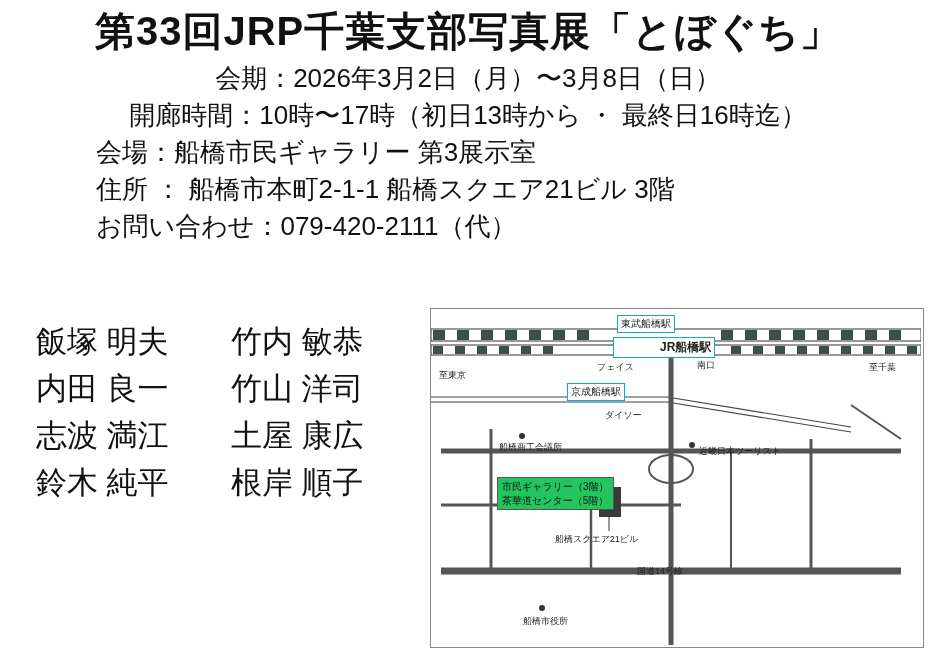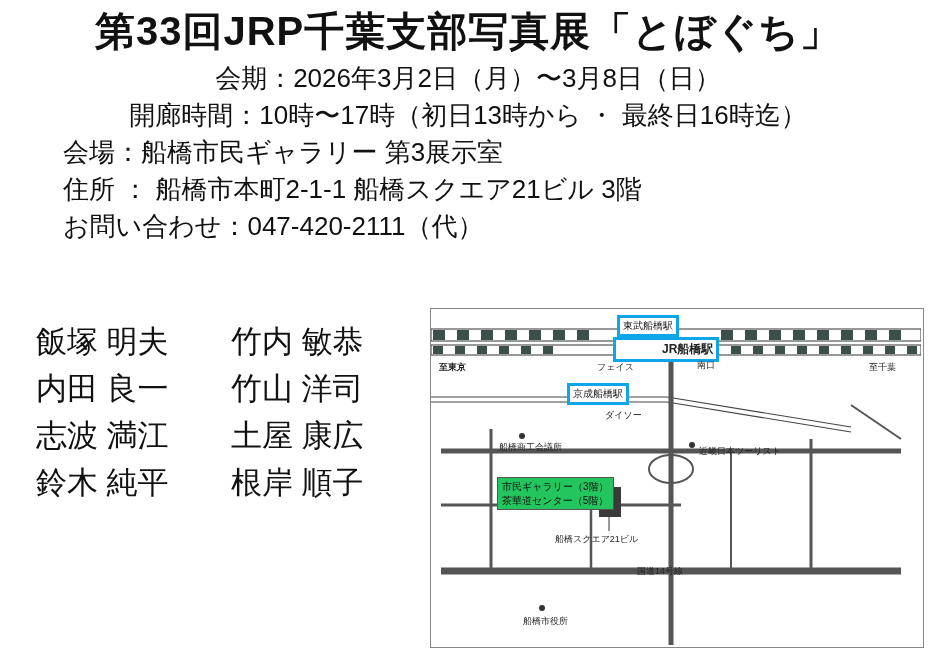--- a/index.html
+++ b/index.html
@@ -24,21 +24,21 @@
   .title {
     text-align: center;
     font-size: 40px;
     font-weight: 700;
     letter-spacing: 1px;
     margin: 8px 0 0 0;
     line-height: 1.15;
   }
   .info-block {
     margin: 6px 0 0 0;
-    padding: 0 7px;
+    padding: 0 40px;
     font-size: 26px;
     line-height: 1.42;
     font-weight: 500;
   }
   .info-line {
     white-space: nowrap;
   }
   .line-center {
     text-align: center;
   }
@@ -93,21 +93,21 @@
     display: block;
   }
   .map-label {
     position: absolute;
     font-size: 9px;
     color: #222222;
     white-space: nowrap;
     font-family: "Liberation Sans", "DejaVu Sans", sans-serif;
   }
   .map-label.boxed {
-    border: 3px solid #0ea5e9;
+    border: 1px solid #0ea5e9;
     background: #ffffff;
     padding: 1px 3px;
     font-size: 10px;
   }
   .map-label.big {
     font-size: 12px;
     font-weight: 700;
     padding-left: 46px;
   }
   .map-dot {
@@ -132,21 +132,21 @@
 
 <div class="flyer">
 
   <div class="title">第33回JRP千葉支部写真展「とぼぐち」</div>
 
   <div class="info-block">
     <div class="info-line line-center">会期：2026年3月2日（月）〜3月8日（日）</div>
     <div class="info-line line-center">開廊時間：10時〜17時（初日13時から ・ 最終日16時迄）</div>
     <div class="info-line line-left">会場：船橋市民ギャラリー 第3展示室</div>
     <div class="info-line line-left">住所 ： 船橋市本町2-1-1 船橋スクエア21ビル 3階</div>
-    <div class="info-line line-left">お問い合わせ：047-420-2111（代）</div>
+    <div class="info-line line-left">お問い合わせ：079-420-2111（代）</div>
   </div>
 
   <div class="lower">
 
     <div class="names">
       <div class="name-row">
         <span class="name-cell">飯塚 明夫</span>
         <span class="name-cell second">竹内 敏恭</span>
       </div>
       <div class="name-row">
@@ -222,21 +222,21 @@
         <ellipse cx="240" cy="160" rx="22" ry="14" fill="none" stroke="#555555" stroke-width="2"></ellipse>
 
         <rect x="168" y="178" width="22" height="30" fill="#3a3a3a"></rect>
         <path d="M178 208 L178 222" stroke="#333333" stroke-width="1"></path>
 
         <path d="M420 96 L470 130" stroke="#555555" stroke-width="2" fill="none"></path>
       </svg>
 
       <div class="map-label boxed" style="left:186px; top:6px;">東武船橋駅</div>
       <div class="map-label boxed big" style="left:182px; top:28px;">JR船橋駅</div>
-      <div class="map-label" style="left:8px; top:52px;font-weight:bold;">至東京</div>
+      <div class="map-label" style="left:8px; top:60px;">至東京</div>
       <div class="map-label" style="left:438px; top:52px;">至千葉</div>
       <div class="map-label" style="left:166px; top:52px;">フェイス</div>
       <div class="map-label" style="left:266px; top:50px;">南口</div>
       <div class="map-label boxed" style="left:136px; top:74px;">京成船橋駅</div>
       <div class="map-label" style="left:174px; top:100px;">ダイソー</div>
       <div class="map-dot" style="left:88px; top:124px;"></div>
       <div class="map-label" style="left:68px; top:132px;">船橋商工会議所</div>
       <div class="map-dot" style="left:258px; top:133px;"></div>
       <div class="map-label" style="left:268px; top:136px;">近畿日本ツーリスト</div>
 

